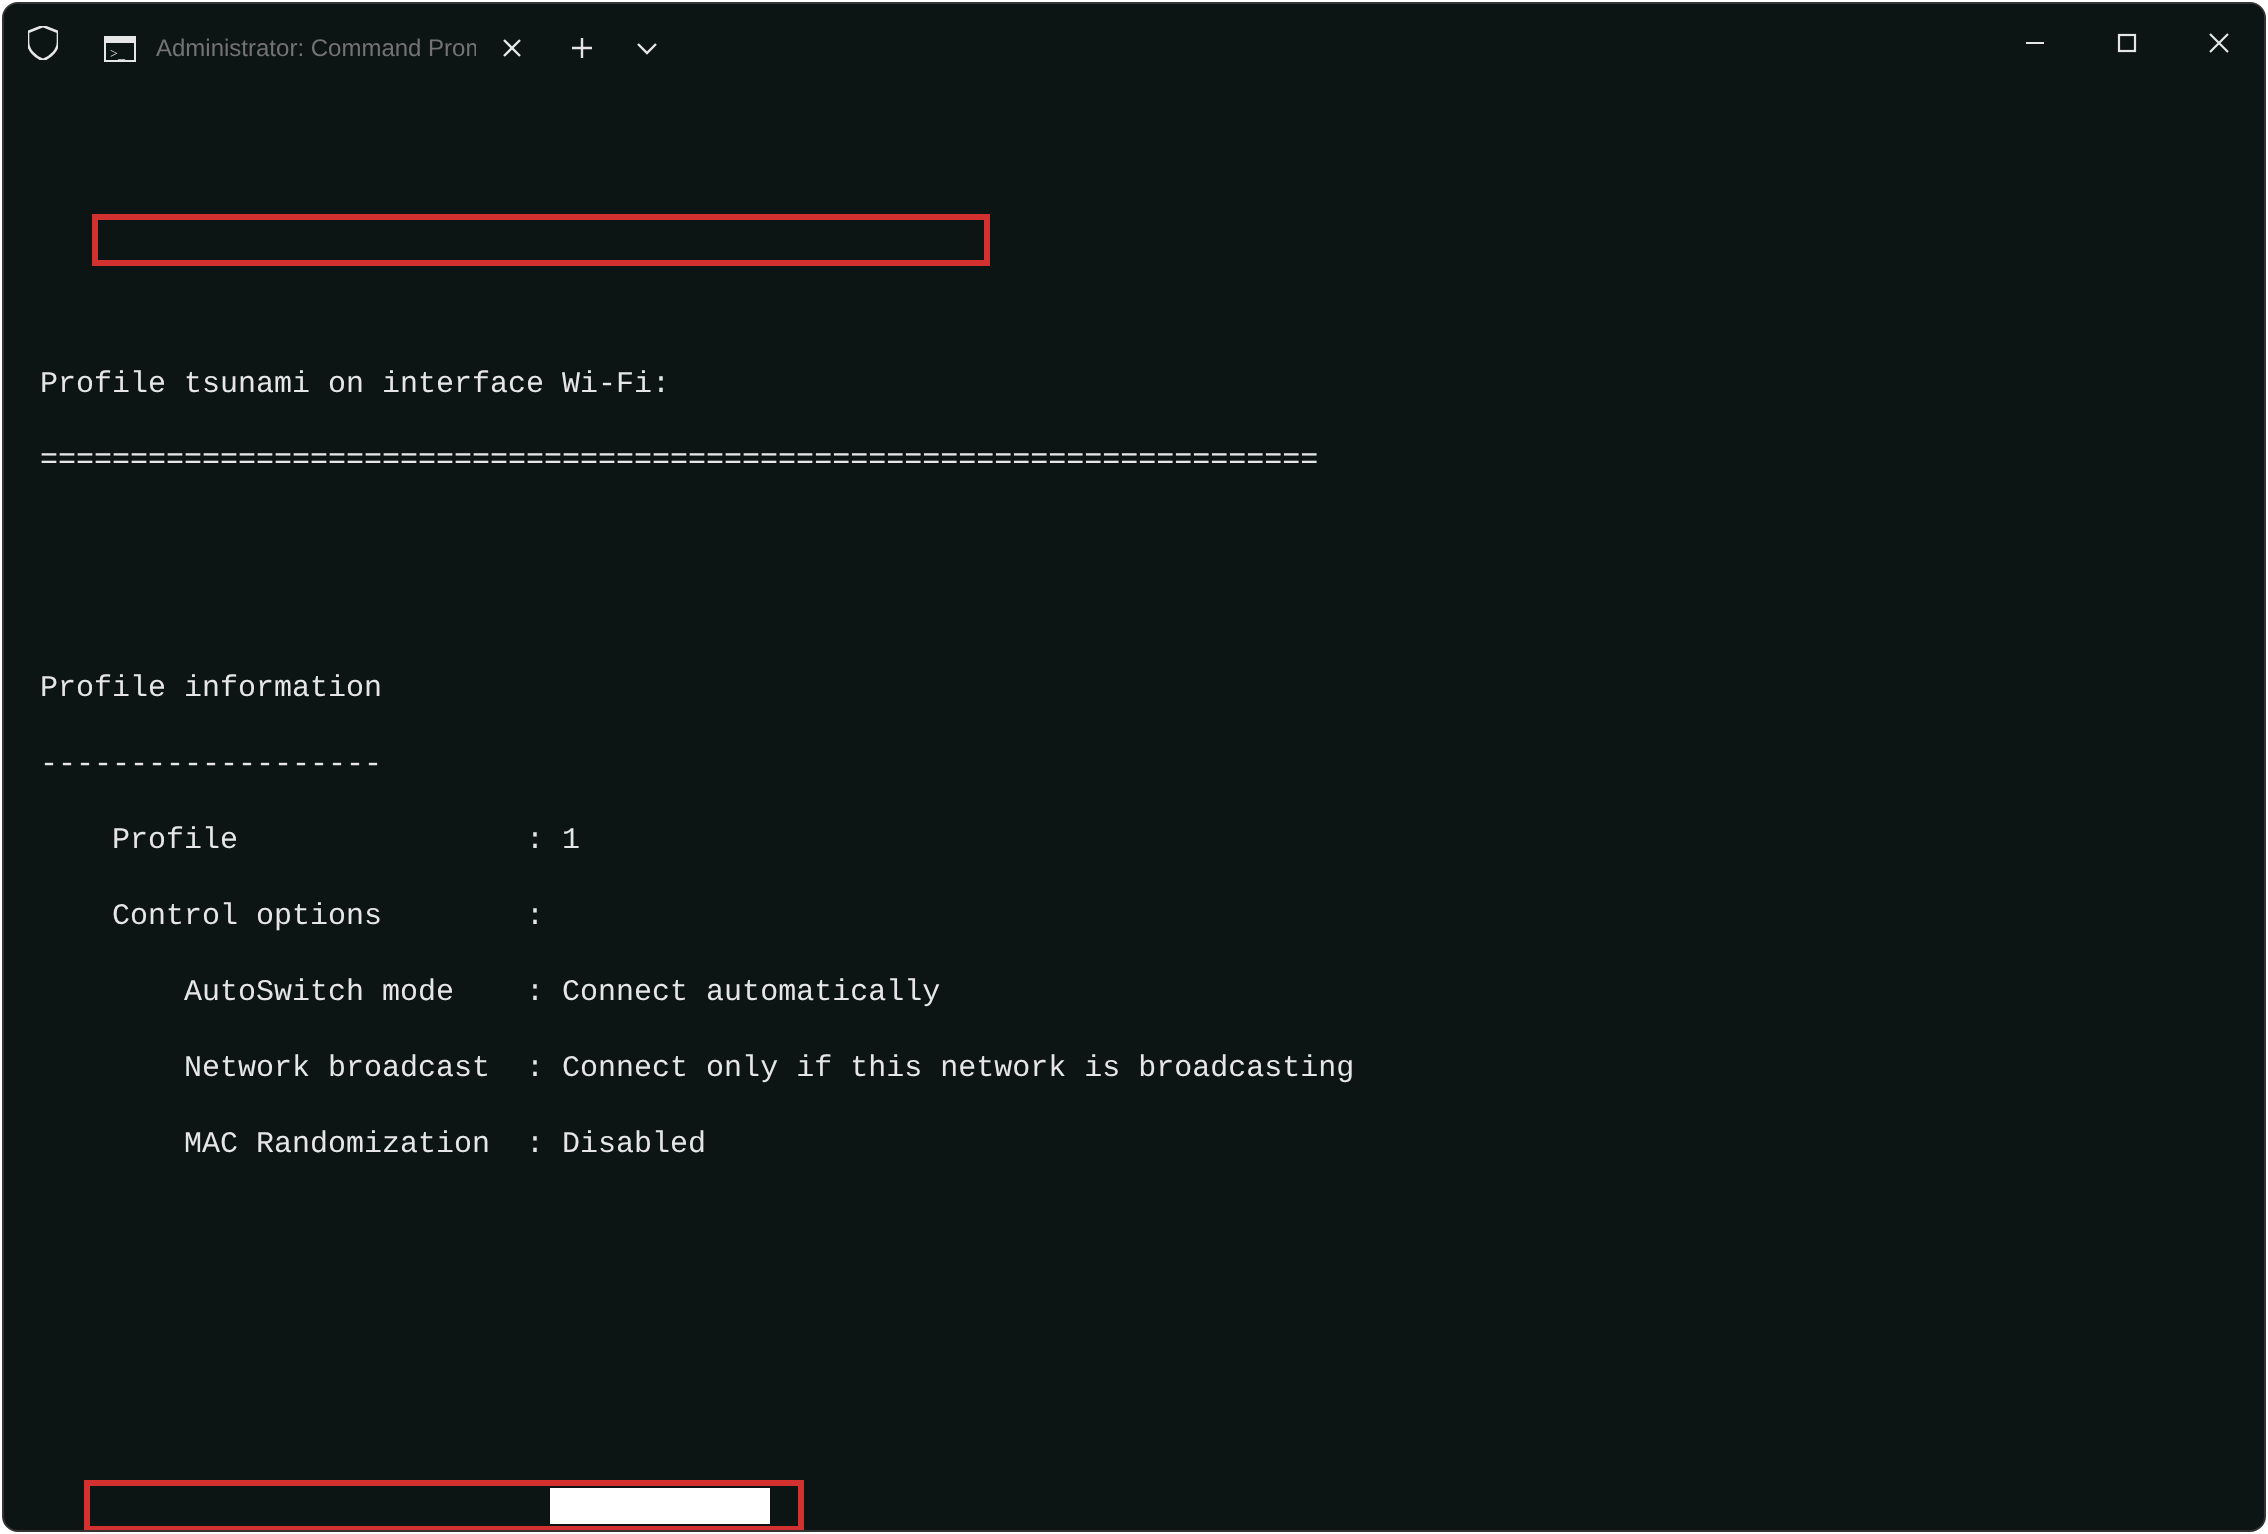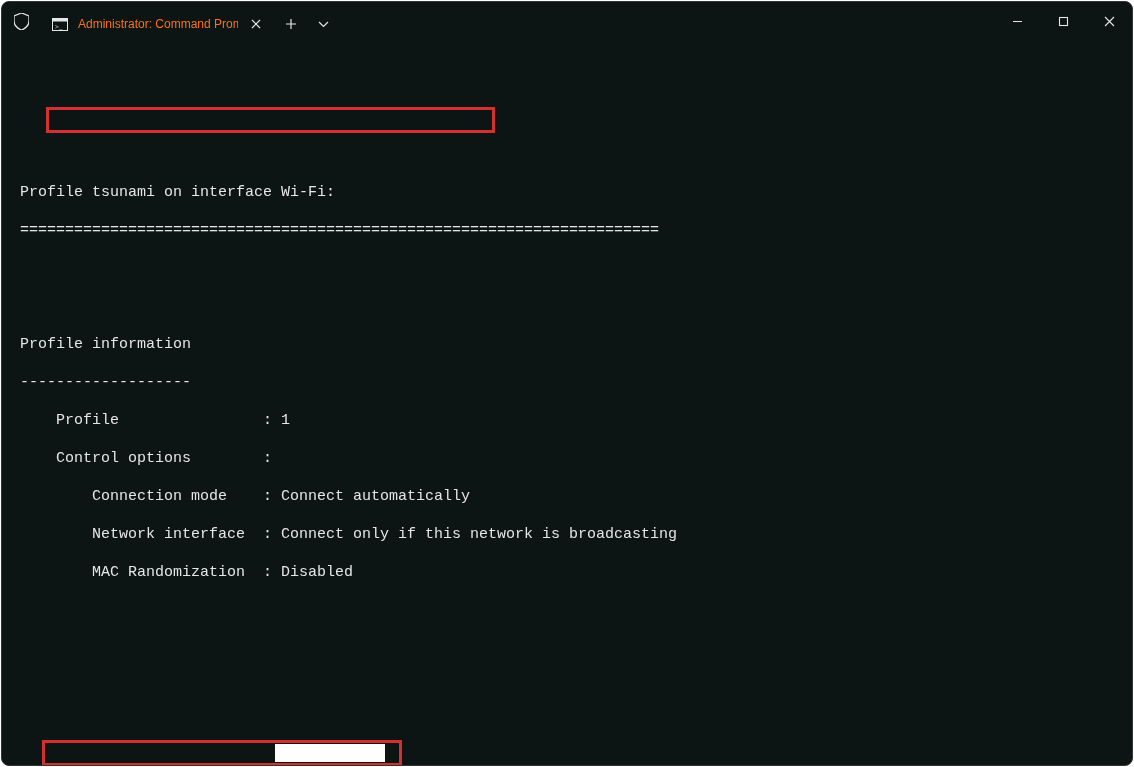--- a/index.html
+++ b/index.html
@@ -46,21 +46,21 @@
     height: 32px;
     max-width: 234px;
   }
   .tab-title {
     font-size: 12px;
     font-family: 'Segoe UI', sans-serif;
     white-space: nowrap;
     overflow: hidden;
     text-overflow: clip;
     max-width: 168px;
-    color: #f97316;
+    color: #737373;
   }
   .tab-close {
     width: 16px; height:16px;
     display:flex;align-items:center;justify-content:center;
     color:#eaeaea;
     font-size:11px;
   }
   .newtab {
     width: 34px;
     display:flex;align-items:center;justify-content:center;
@@ -161,22 +161,22 @@
 <span class="line"> </span>
 <span class="line"> </span>
 <span class="line">Profile tsunami on interface Wi-Fi:</span>
 <span class="line">=======================================================================</span>
 <span class="line"> </span>
 <span class="line"> </span>
 <span class="line">Profile information</span>
 <span class="line">-------------------</span>
 <span class="line"><span>    Profile                : </span><span>1</span></span>
 <span class="line">    Control options        :</span>
-<span class="line"><span>        Connection mode    : </span><span>Connect automatically</span></span>
-<span class="line"><span>        Network interface  : </span><span>Connect only if this network is broadcasting</span></span>
+<span class="line"><span>        AutoSwitch mode    : </span><span>Connect automatically</span></span>
+<span class="line"><span>        Network broadcast  : </span><span>Connect only if this network is broadcasting</span></span>
 <span class="line"><span>        MAC Randomization  : </span><span>Disabled</span></span>
 
 
 
 
 
 
 
 
 

